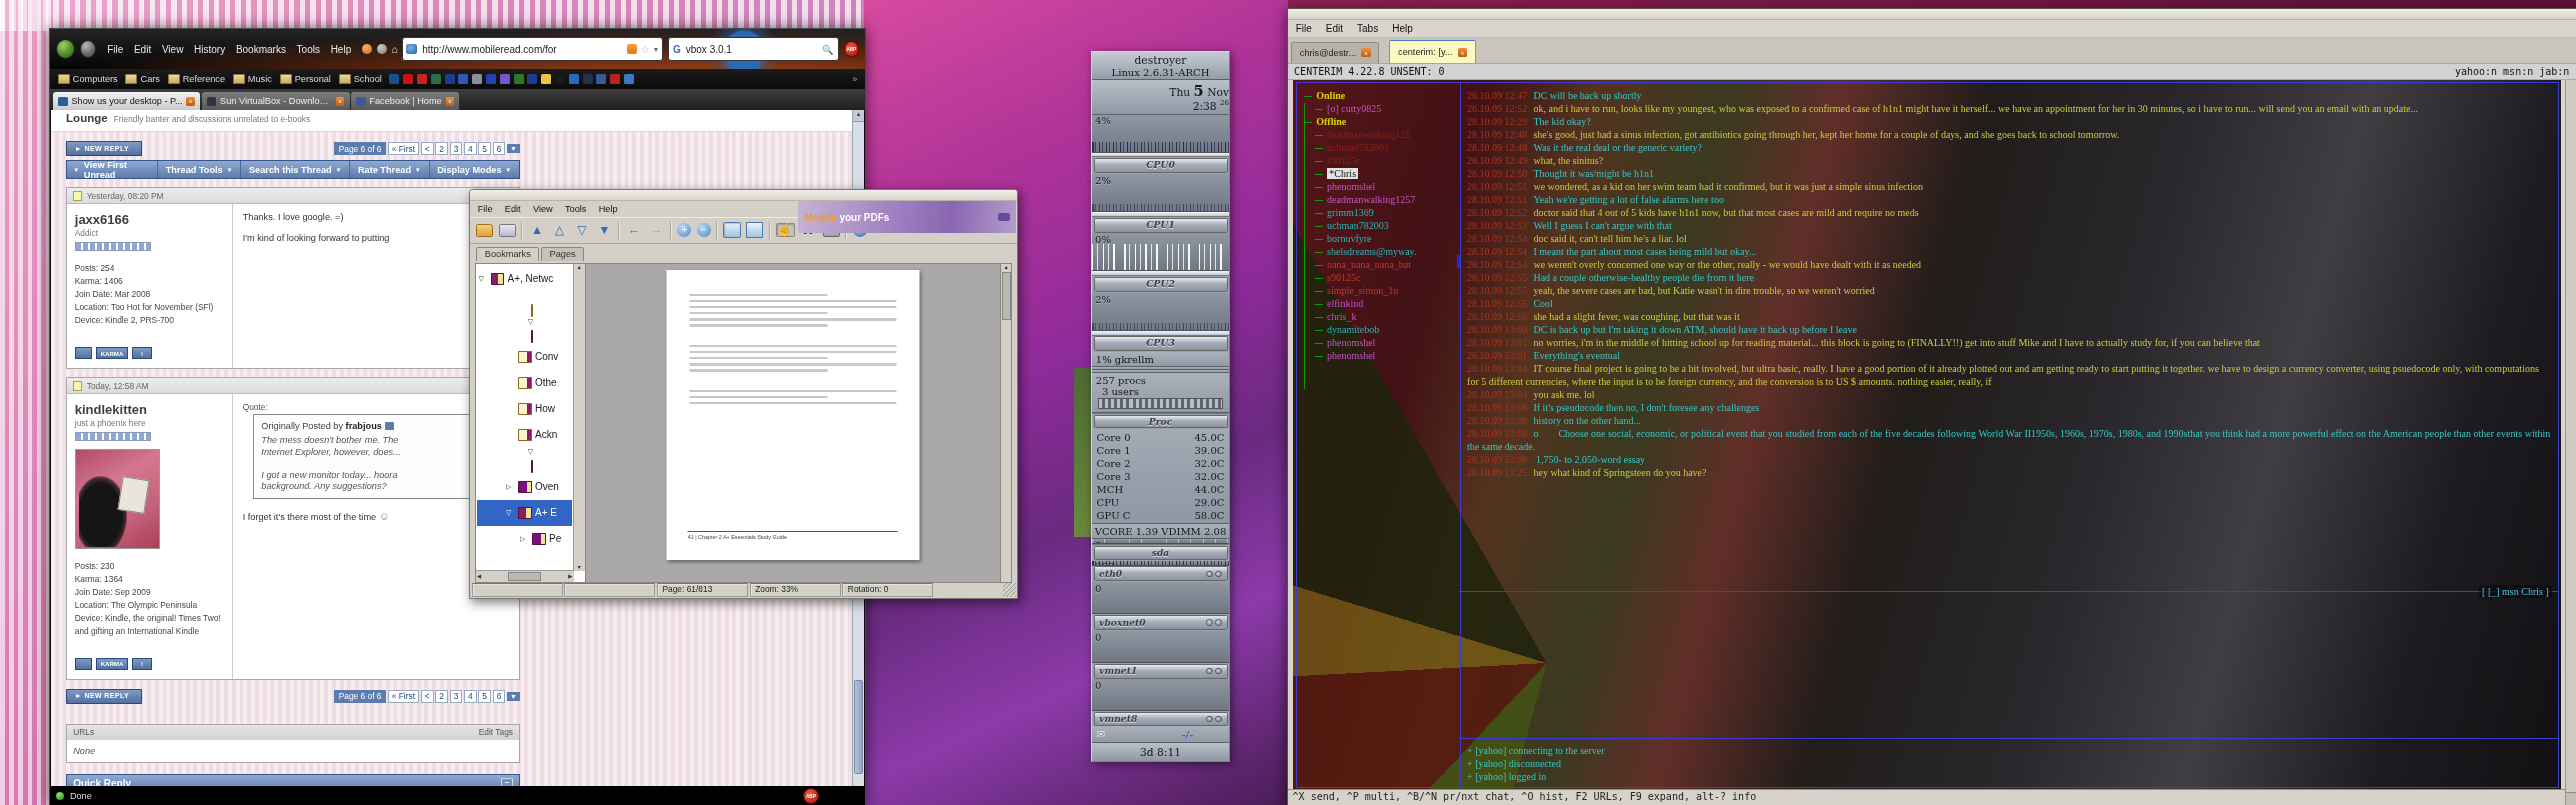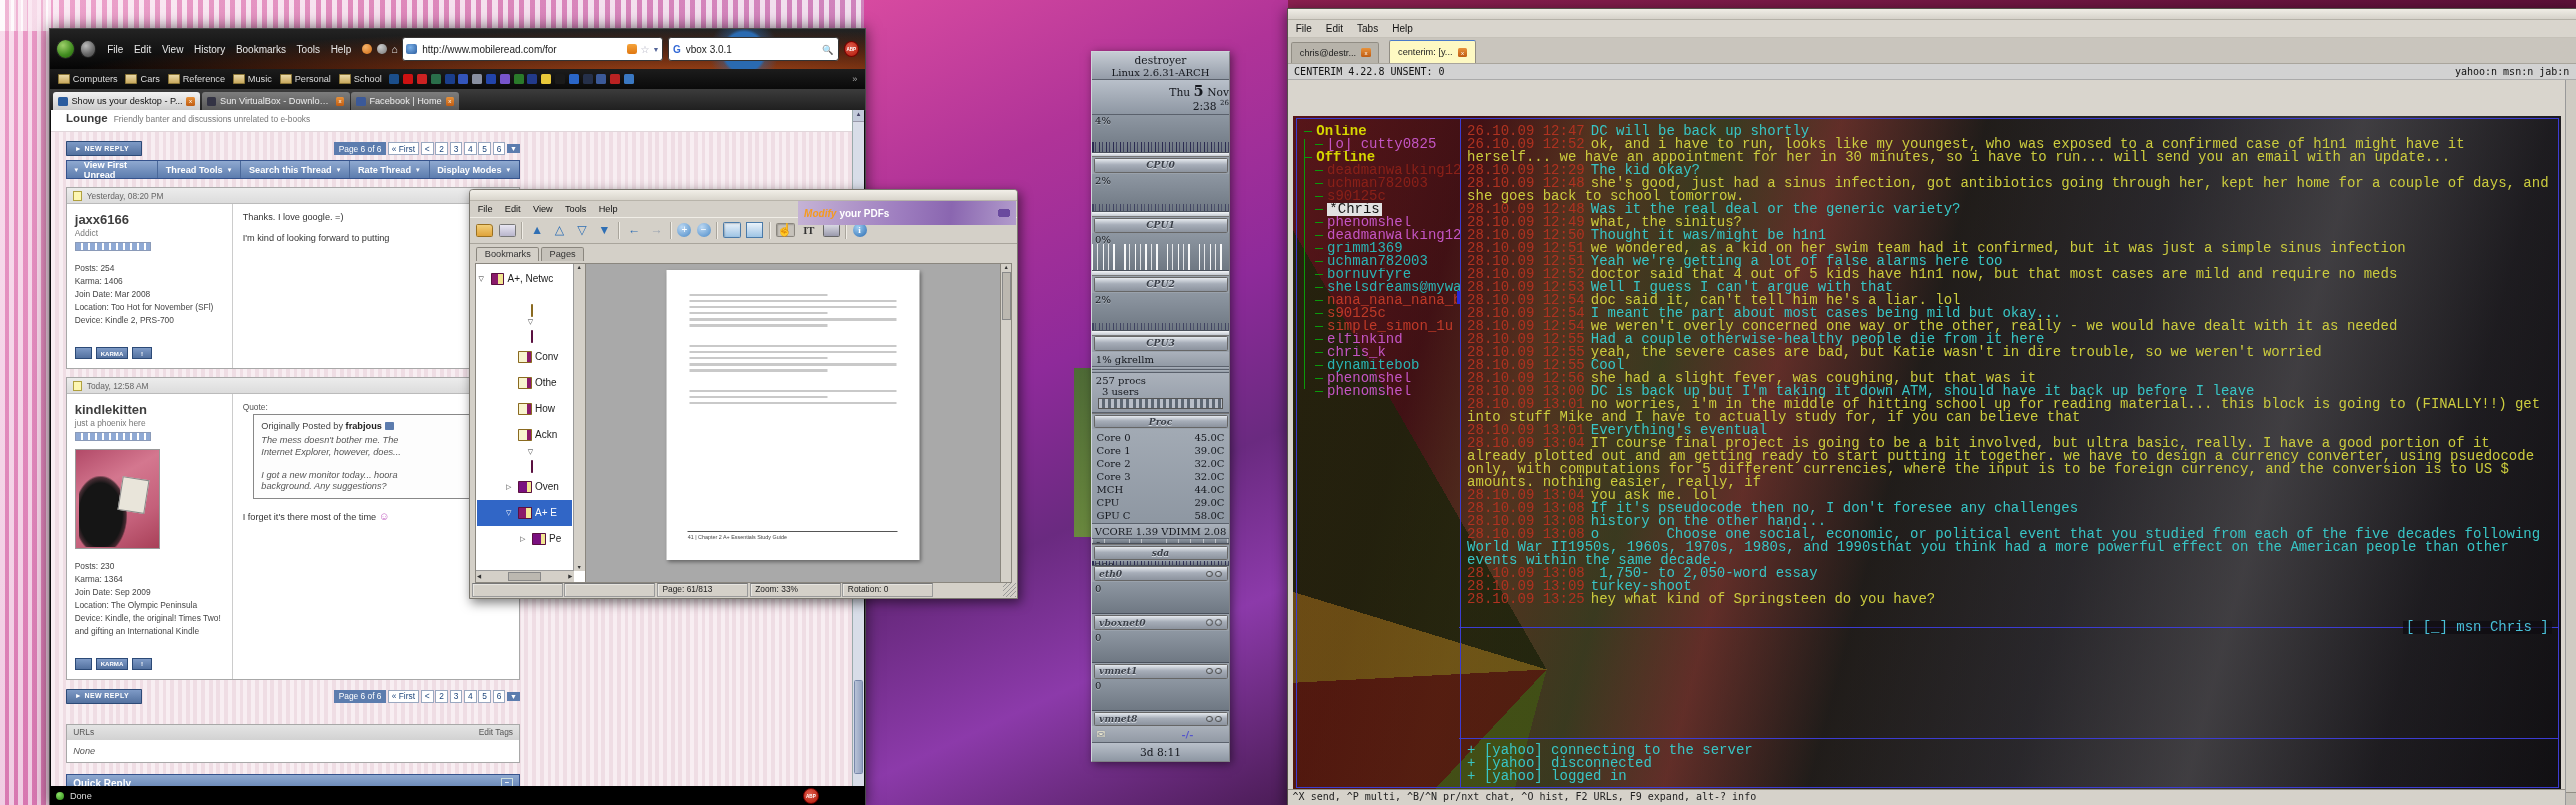--- a/index.html
+++ b/index.html
@@ -111,21 +111,21 @@
   .tags-head{height:15.3px;background:linear-gradient(#e4e4e4,#d2d2d2);display:flex;justify-content:space-between;align-items:center;padding:0 6.1px;font-size:8.4px;color:#555;}
   .tags-body{padding:6.1px;font-style:italic;color:#555;font-size:9.2px;}
   .qr-bar{margin-top:10.7px;height:17.6px;background:linear-gradient(#8fa9d0,#5c7cae);border:0.8px solid #36538c;color:#fff;
     font-weight:bold;font-size:10px;display:flex;align-items:center;justify-content:space-between;padding:0 6.1px;}
   .qr-min{width:10px;height:10px;border:0.8px solid #cdd;background:#7292c2;font-size:7.7px;line-height:8.4px;text-align:center;}
   
   #pdf{position:absolute;left:469px;top:189px;width:547px;height:408px;background:#d4d0c8;
     border:0.8px solid #7a776f;border-radius:3.8px 3.8px 0 0;box-shadow:2.3px 3.1px 10.7px rgba(0,0,0,.5);}
   .pdf-title{height:10px;border-radius:3.1px 3.1px 0 0;background:linear-gradient(#f2efe8,#d9d5cc);border-bottom:0.8px solid #b8b4aa;}
   .pdf-menu{height:16px;display:flex;align-items:center;gap:12.3px;padding:0 7.7px;font-size:9.2px;color:#111;position:relative;}
-  .pdf-banner{position:absolute;right:0.8px;top:0;width:206px;height:24px;display:flex;align-items:center;padding:0 6.1px;gap:3.1px;
+  .pdf-banner{position:absolute;right:0.8px;top:0;width:206px;height:32px;display:flex;align-items:center;padding:0 6.1px;gap:3.1px;
     background:linear-gradient(95deg,#c5b3d5 0%,#9f7fc0 45%,#8a66b0 70%,#b29ccc 100%);}
   .pdf-banner .accent{color:#f59a1e;font-weight:bold;font-style:italic;font-size:10px;}
   .pdf-banner .rest{color:#fff;font-weight:bold;font-size:10px;}
   .bfly{margin-left:auto;width:12.3px;height:9.2px;background:radial-gradient(circle at 30% 50%,#6a4a9e 45%,transparent 46%),radial-gradient(circle at 70% 50%,#6a4a9e 45%,transparent 46%);}
   .pdf-toolbar{height:24.5px;display:flex;align-items:center;gap:5.4px;padding:0 6.1px;border-top:0.8px solid #f0ede6;border-bottom:0.8px solid #a9a59c;}
   .tsep{width:0.8px;height:17px;background:#a9a59c;border-right:0.8px solid #f0ede6;}
   .tbi{font-size:12.3px;line-height:1;color:#2f6fb4;width:17px;text-align:center;}
   .tbi.folder{width:15.3px;height:10.7px;background:linear-gradient(#f2cf7a,#dfa33a);border:0.8px solid #9a7020;border-radius:1.5px 3.1px 1.5px 1.5px;}
   .tbi.printer{width:15.3px;height:11.5px;background:linear-gradient(#e8e6f2,#b9b6cc);border:0.8px solid #777;border-radius:1.5px;}
   .tbi.dim{color:#9aa4b0;}
@@ -195,25 +195,25 @@
   
   #terminal{position:absolute;left:1287px;top:7.7px;width:1289px;height:798px;background:#d9d5cd;border:0.8px solid #55514a;box-shadow:-2.3px 2.3px 12.3px rgba(0,0,0,.5);}
   .t-title{height:10.7px;background:linear-gradient(#f0ede6,#d6d2ca);border-bottom:0.8px solid #b5b1a8;}
   .t-menu{height:17px;display:flex;align-items:center;gap:14px;padding:0 7.7px;font-size:10px;color:#111;border-bottom:0.8px solid #c5c1b8;}
   .t-tabs{height:24.5px;display:flex;align-items:flex-end;gap:10px;background:#c9c5bd;padding:0 3.1px;border-bottom:0.8px solid #a9a59c;}
   .t-tab{display:flex;align-items:center;gap:5.4px;height:20px;padding:0 7.7px;font-size:9.2px;background:#b7b3aa;border:0.8px solid #918d84;border-bottom:0;border-radius:2.3px 2.3px 0 0;color:#222;}
   .t-tab.active{background:#fef9c3;border-top:1.5px solid #4a7ac8;height:21.5px;}
   .t-close{width:9.2px;height:9.2px;background:linear-gradient(#e8923a,#c05c12);border-radius:1.5px;color:#fff;font-size:6.1px;line-height:9.2px;text-align:center;}
   .t-appline{height:15.3px;background:#d2d2d2;border-bottom:0.8px solid #aaa;display:flex;justify-content:space-between;align-items:center;
     font-family:"DejaVu Sans Mono",monospace;font-size:10px;color:#111;padding:0 7.7px 0 6.1px;}
-  .term{position:absolute;left:5.4px;right:16px;top:71px;bottom:16px;font-family:Liberation Mono, monospace;font-size:14px;line-height:13px;overflow:hidden;
+  .term{position:absolute;left:5.4px;right:16px;top:71px;bottom:16px;font-family:Liberation Serif, serif;font-size:10px;line-height:13px;overflow:hidden;
     background-image:
       linear-gradient(rgba(8,4,6,.42),rgba(8,4,6,.42)),
       conic-gradient(from 195deg at 20% 82%, rgba(106,140,30,.85) 0 28deg, rgba(140,42,20,.85) 28deg 72deg, rgba(200,160,30,.75) 72deg 92deg, rgba(46,58,16,.85) 92deg 135deg, rgba(0,0,0,0) 135deg),
-      linear-gradient(105deg, rgba(140,25,30,.95) 0%, rgba(100,16,22,.95) 13%, rgba(125,62,22,.85) 21%, rgba(72,76,22,.85) 30%, rgba(148,42,30,.8) 38%, rgba(36,32,26,.92) 48%, rgba(56,56,62,.94) 62%, rgba(92,92,98,.9) 74%, rgba(36,36,42,.95) 87%, rgba(20,20,24,.98) 100%); margin-top: 36px;}
+      linear-gradient(105deg, rgba(140,25,30,.95) 0%, rgba(100,16,22,.95) 13%, rgba(125,62,22,.85) 21%, rgba(72,76,22,.85) 30%, rgba(148,42,30,.8) 38%, rgba(36,32,26,.92) 48%, rgba(56,56,62,.94) 62%, rgba(92,92,98,.9) 74%, rgba(36,36,42,.95) 87%, rgba(20,20,24,.98) 100%);}
   .t-frame{position:absolute;inset:2.3px;border:0.8px solid #3c3cd2;}
   .contacts{position:absolute;left:3.1px;top:3.1px;bottom:3.1px;width:157px;border-right:0.8px solid #3c3cd2;padding:6.1px 0 0 6.1px;overflow:hidden;}
   .c-item{display:block;white-space:nowrap;overflow:hidden;position:relative;}
   .c-item::before{content:"";display:inline-block;width:8.4px;height:0.8px;background:#0a9a0a;vertical-align:middle;margin-right:3.8px;}
   .c-tree{position:absolute;left:7.7px;top:20px;bottom:399px;width:0.8px;background:#0a9a0a;}
   .lvl0{margin-left:1.5px;} .lvl1{margin-left:12.3px;}
   .grp{color:#d6d600;font-weight:bold;}
   .mag{color:#c455c4;} .cyn{color:#2ab5b5;} .red{color:#c03a28;} .dred{color:#8a2018;}
   .sel{color:#111;} .sel .nm{background:#e2e2e2;padding:0 2.3px;}
   .c-mark{position:absolute;right:-3.8px;top:172px;width:6.1px;height:13px;background:#2828d8;}
@@ -974,21 +974,20 @@
           <div class="msg"><span class="ts">28.10.09 13:04</span><span class="out">you ask me. lol</span></div>
 
           <div class="msg"><span class="ts">28.10.09 13:08</span><span class="in">If it's pseudocode then no, I don't foresee any challenges</span></div>
 
           <div class="msg"><span class="ts">28.10.09 13:08</span><span class="in">history on the other hand...</span></div>
 
           <div class="msg"><span class="ts">28.10.09 13:08</span><span class="in">o        Choose one social, economic, or political event that you studied from each of the five decades following World War II1950s, 1960s, 1970s, 1980s, and 1990sthat you think had a more powerful effect on the American people than other events within the same decade.</span></div>
 
           <div class="msg"><span class="ts">28.10.09 13:08</span><span class="in"> 1,750- to 2,050-word essay</span></div>
 
-          <div class="msg"><span class="ts">28.10.09 13:09</span><span class="in">turkey-shoot</span></div>
 
           <div class="msg"><span class="ts">28.10.09 13:25</span><span class="out">hey what kind of Springsteen do you have?</span></div>
         </div>
       <div class="chat-div">
         <span class="chat-title">[ [_] msn Chris ]</span>
       </div>
       <div class="events">
 
       <div class="ev">+ [yahoo] connecting to the server</div>
           <div class="ev">+ [yahoo] disconnected</div>

